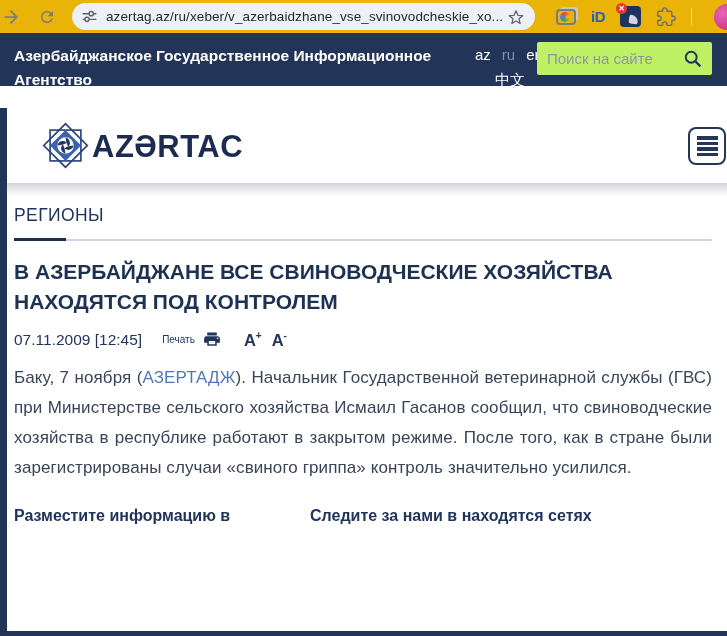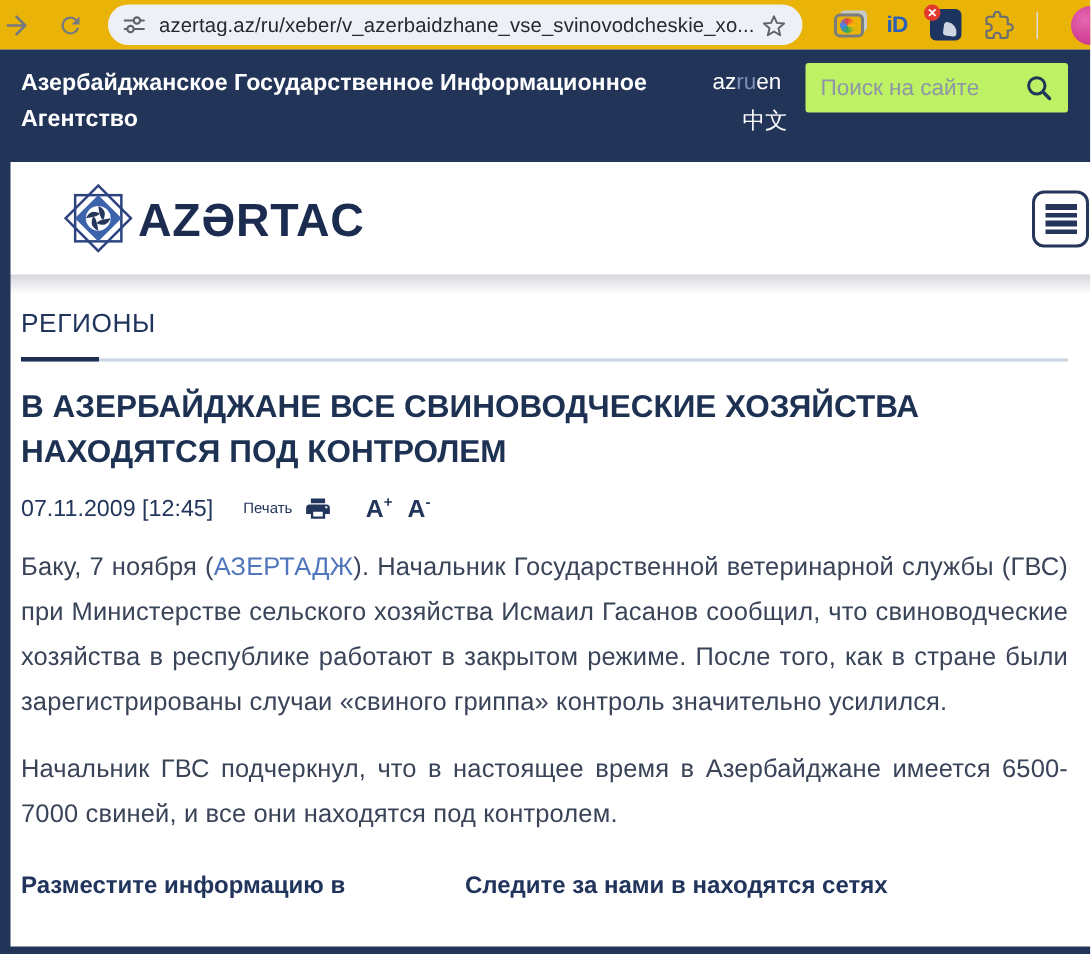--- a/index.html
+++ b/index.html
@@ -20,23 +20,23 @@
      background:conic-gradient(#e8453c,#fbbc05,#34a853,#4285f4,#e8453c); }
   .ext-id { font-size:15px; font-weight:800; color:#2b5fb8; letter-spacing:-0.5px; }
   .ext-dark { position:relative; width:21px; height:21px; background:#1d3461; border-radius:4px; }
   .ext-dark .glyph { position:absolute; right:3px; bottom:3px; width:9px; height:9px; background:#cfd6e2; border-radius:2px 7px 2px 2px; transform:rotate(8deg); }
   .ext-dark .badge { position:absolute; left:-4px; top:-3px; width:11px; height:11px; background:#e23b2e; border-radius:50%; color:#fff; font-size:8px; line-height:11px; text-align:center; font-weight:bold; }
   .ext-divider { width:1px; height:18px; background:#dadce0; }
   .avatar { position:absolute; left:714px; top:4px; width:26px; height:26px; border-radius:50%;
      background:radial-gradient(circle at 35% 35%, #e668b3, #c2247e); }
 
   
-  .site-header { position:absolute; top:33px; left:0; width:727px; height:75px; background:#223559;padding-left:42px; }
+  .site-header { position:absolute; top:33px; left:0; width:727px; height:53px; background:#223559;padding-left:42px; }
   .agency-name { position:absolute; left:14px; top:11px; width:450px; color:#ffffff; font-size:15.5px; line-height:24px; font-weight:600; }
-  .lang-row { position:absolute; left:475px; top:13px; display:flex; gap:0; font-size:15px; z-index:1; }
+  .lang-row { position:absolute; left:475px; top:13px; display:flex; gap:11px; font-size:15px; z-index:1; }
   .lang { color:#ffffff; cursor:pointer; text-decoration:none; }
   .lang.active { color:#7e90b6; }
   .lang-cn { position:absolute; left:475px; top:38px; font-size:15px; color:#ffffff; cursor:pointer; z-index:1;margin-left:20px; }
   .search-box { position:absolute; left:537px; top:9px; width:175px; height:33px; background:#bef264; display:flex; align-items:center; padding:0 9px 0 10px; z-index:2; border-radius:2px; }
   .search-box input { flex:1; min-width:0; border:none; outline:none; background:transparent; font-family:"Liberation Sans",sans-serif; font-size:15px; color:#31405e; }
   .search-box input::placeholder { color:#8d95a6; opacity:1; }
   .search-btn { width:22px; height:22px; display:flex; align-items:center; justify-content:center; cursor:pointer; }
 
   
   .logo-bar { position:absolute; top:108px; left:16px; width:727px; height:75px; background:#fff; }
@@ -180,21 +180,20 @@
           </svg>
       </button>
       <span class="fs-controls">
         <button class="fs-btn"><span>A</span><sup>+</sup></button>
         <button class="fs-btn"><span>A</span><sup>-</sup></button>
       </span>
     </div>
 
     <p class="body-par"><span>Баку, 7 ноября (</span><a class="inline-link">АЗЕРТАДЖ</a><span>). Начальник Государственной ветеринарной службы (ГВС) при Министерстве сельского хозяйства Исмаил Гасанов сообщил, что свиноводческие хозяйства в республике работают в закрытом режиме. После того, как в стране были зарегистрированы случаи «свиного гриппа» контроль значительно усилился.</span></p>
 
-    <p class="body-par second">Начальник ГВС подчеркнул, что в настоящее время в Азербайджане имеется 6500-7000 свиней, и все они находятся под контролем.</p>
 
     <div class="footer-cols">
       <div class="footer-col-left">
         <div class="footer-heading">Разместите информацию в</div>
       </div>
       <div>
         <div class="footer-heading">Следите за нами в находятся сетях</div>
       </div>
     </div>
   </div>

